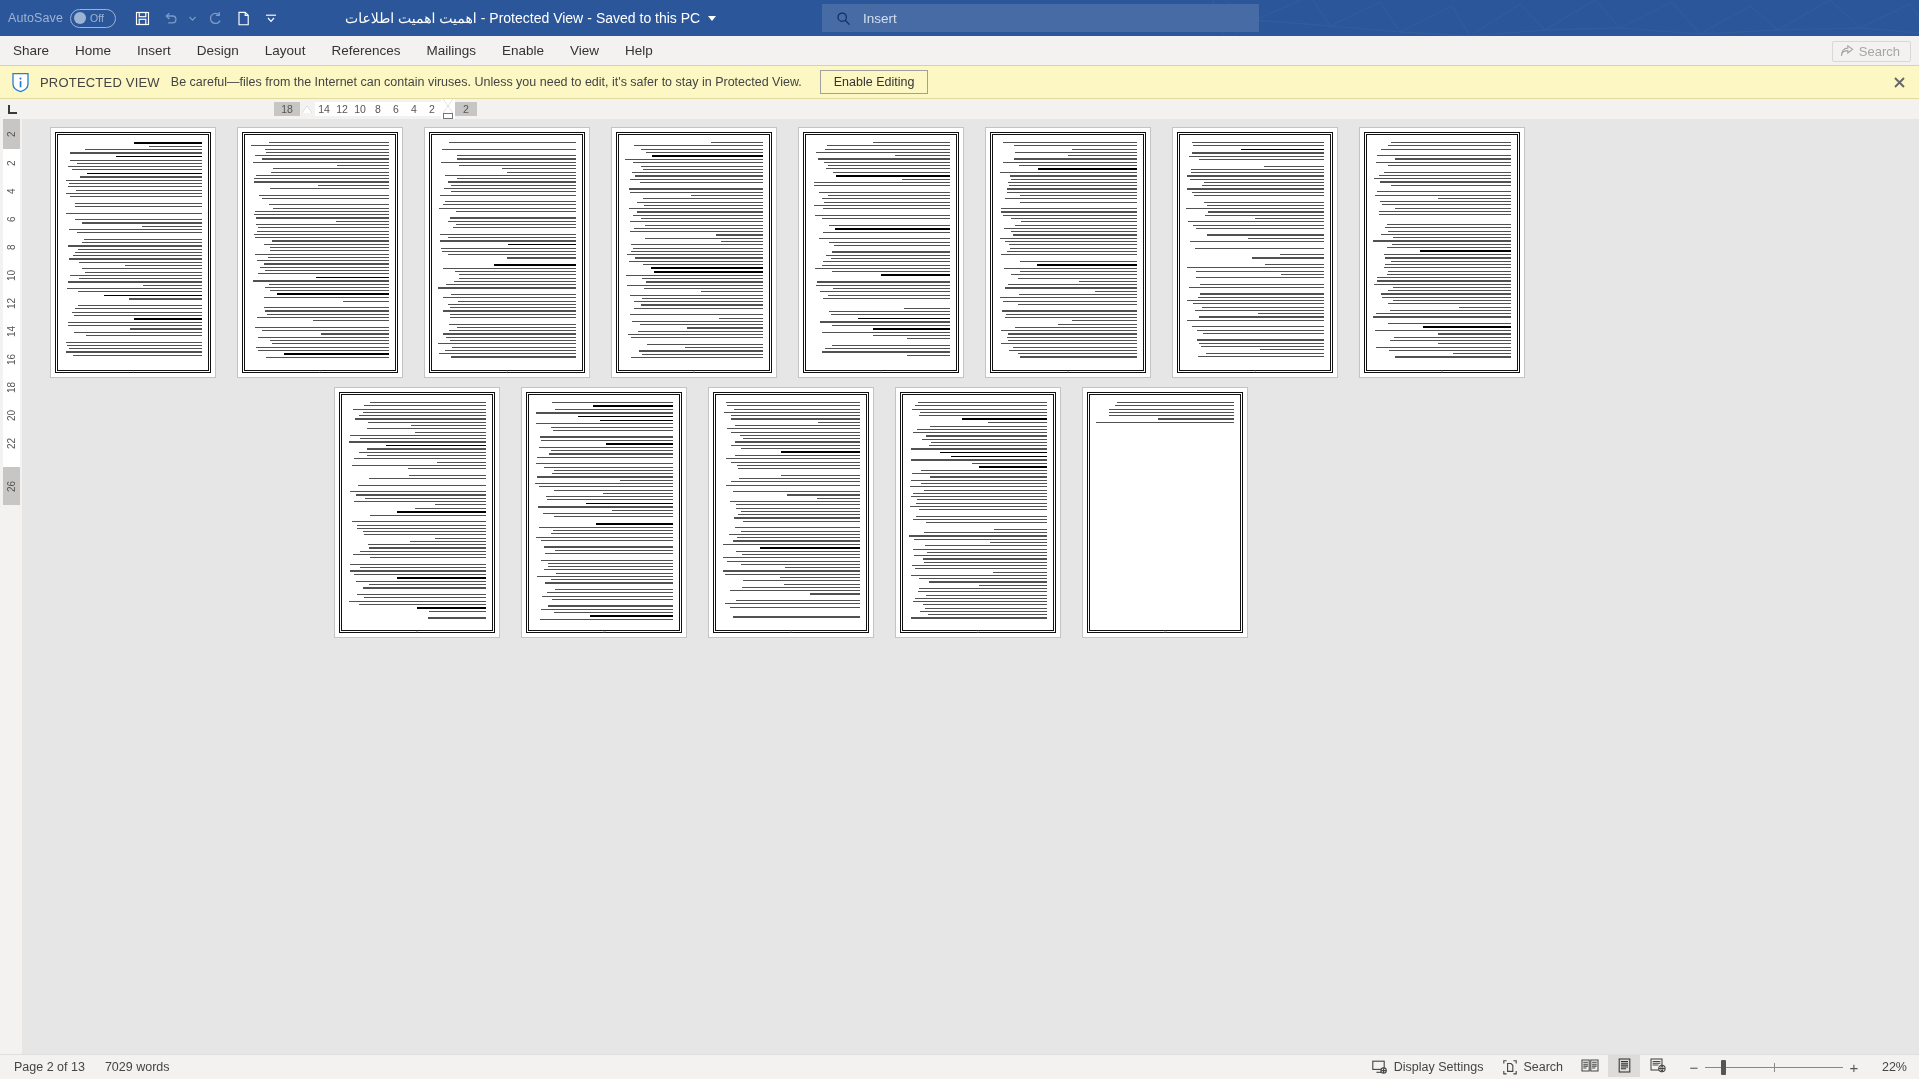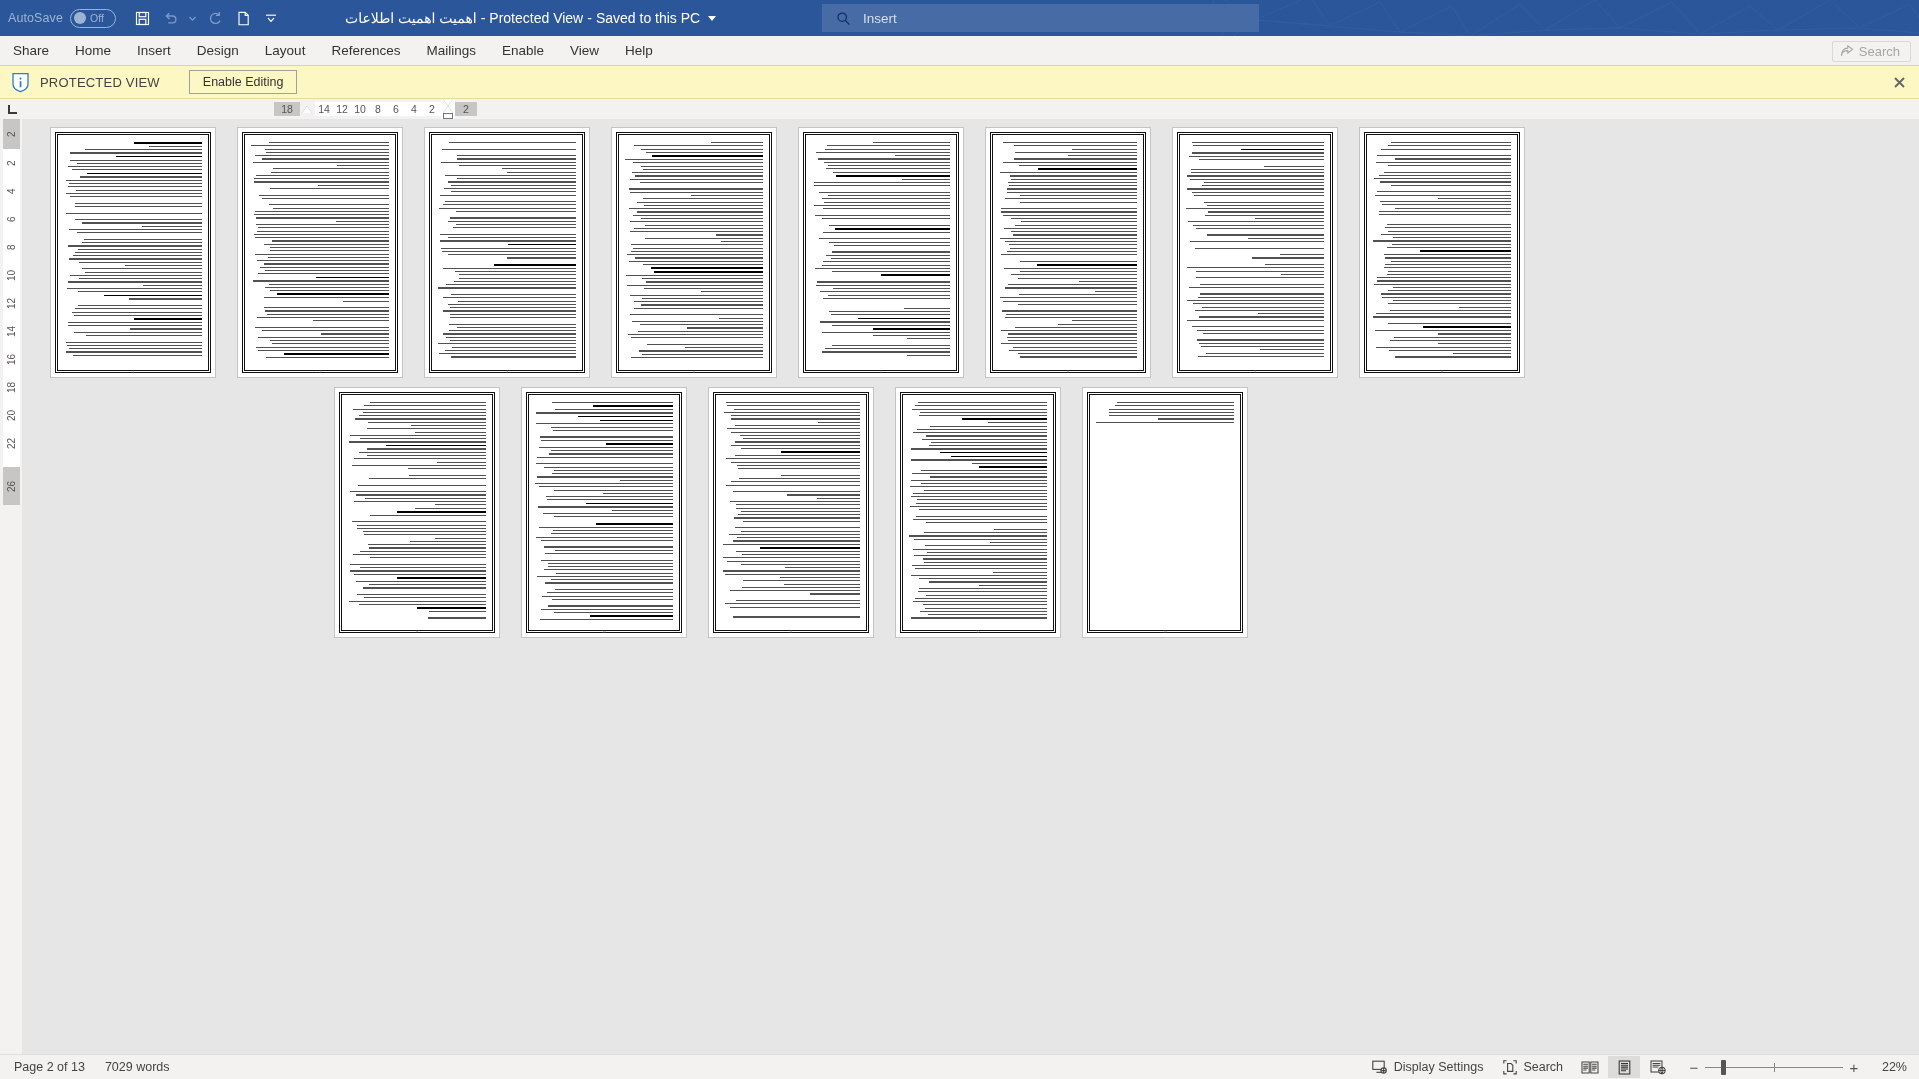--- a/index.html
+++ b/index.html
@@ -282,21 +282,21 @@
     height: 25px;
     background: #f3f2f1;
     border-top: 1px solid #e1dfdd;
     display: flex; align-items: center;
     font-size: 12.5px; color: #444444;
     user-select: none;
     position: relative;
   }
   #statusbar .sb-item { padding: 0 10px; height: 25px; display: flex; align-items: center; gap: 6px; white-space: nowrap; }
   #statusbar .sb-left { display: flex; align-items: center; margin-left: 4px; }
-  #statusbar .sb-right { position: absolute; right: 6px; display: flex; align-items: center; }
+  #statusbar .sb-right { position: absolute; right: 6px; display: flex; align-items: flex-start; }
   .viewbtn {
     width: 32px; height: 22px;
     display: flex; align-items: center; justify-content: center;
     margin: 0 1px;
   }
   .viewbtn.active { background: #dedcda; }
   .zoom-ctl { display: flex; align-items: center; gap: 0; margin-left: 8px; }
   .zoom-sign { width: 22px; text-align: center; font-size: 15px; color: #555; }
   .zoom-track {
     width: 138px; height: 25px; position: relative; display: flex; align-items: center;
@@ -440,20 +440,21 @@
 
 <div id="pvbar">
   <div class="pv-icon">
     <svg width="19" height="21" viewBox="0 0 19 21" fill="none">
       <path d="M2 1.6 H17 V12 C17 16 12.8 18.6 9.5 19.6 C6.2 18.6 2 16 2 12 Z" stroke="#2b7cd3" stroke-width="1.3" fill="#ffffff"></path>
       <circle cx="9.5" cy="6.6" r="1.05" fill="#2b7cd3"></circle>
       <rect x="8.7" y="9.1" width="1.7" height="6.2" fill="#2b7cd3"></rect>
     </svg>
   </div>
   <span class="pv-strong">PROTECTED VIEW</span>
+  <span class="pv-msg">Be careful—files from the Internet can contain viruses. Unless you need to edit, it's safer to stay in Protected View.</span>
   <button class="enable-btn">Enable Editing</button>
   <div class="pv-close">
     <svg width="11" height="11" viewBox="0 0 11 11">
         <path d="M1 1 L10 10 M10 1 L1 10" stroke="#666" stroke-width="1.9"></path>
       </svg>
   </div>
 </div>
 
 <div id="rulerrow">
   <div class="corner-tabbtn" title="Left Tab">

